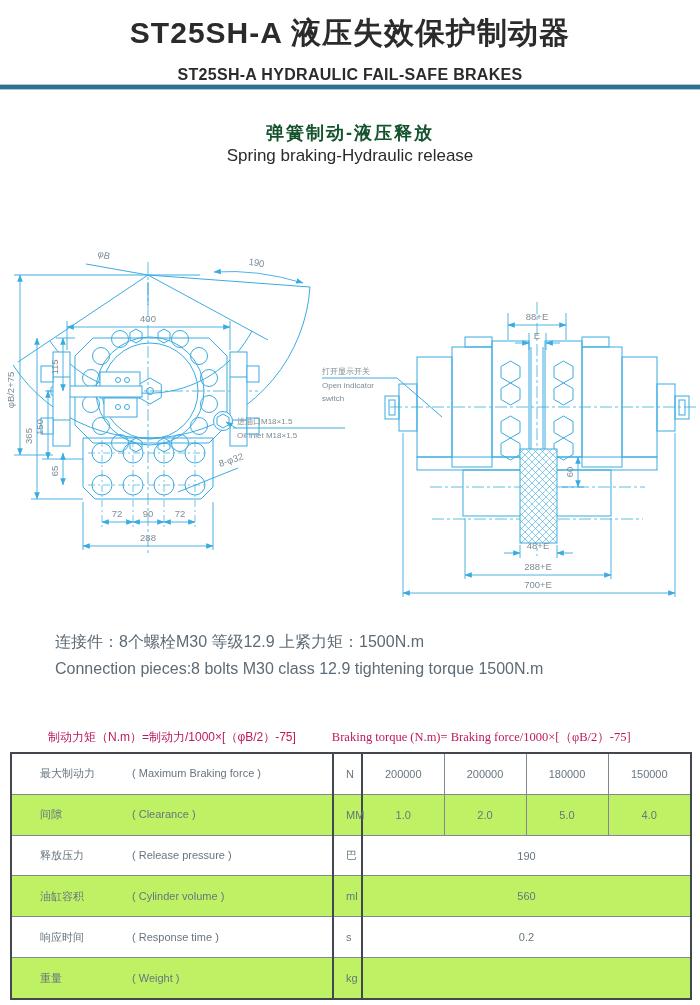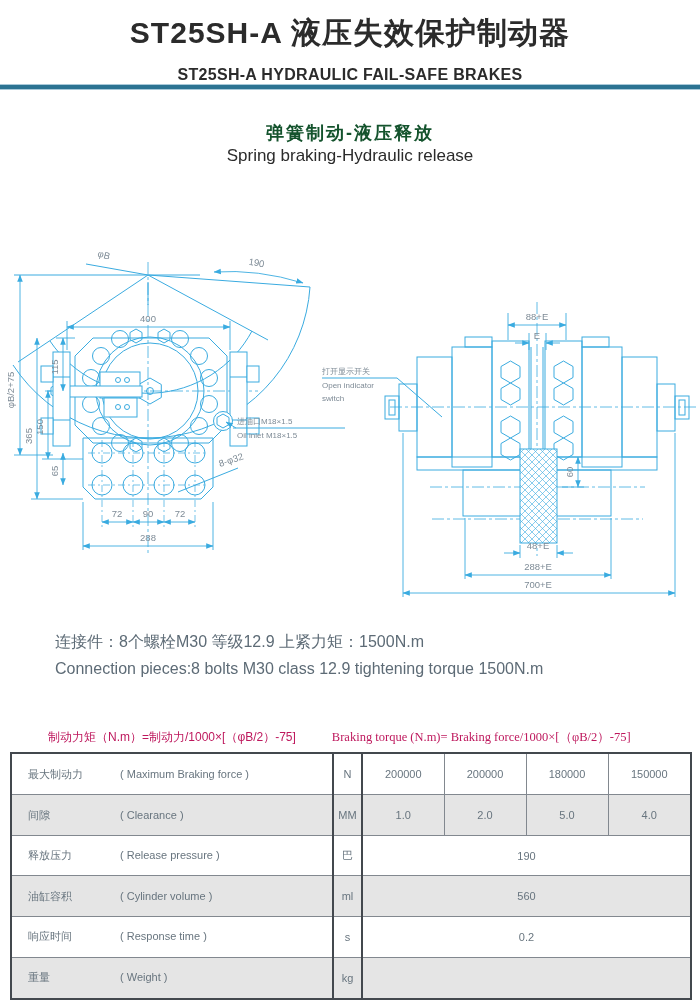--- a/index.html
+++ b/index.html
@@ -27,24 +27,24 @@
   .dl  { fill:#7e8b96; font-size:8px; }
   .ts  { text-anchor:start; }
 
   .notes { position:absolute; left:55px; top:628px; font-size:16px; color:#5d6b76; line-height:1.7; }
   .formula { position:absolute; left:8px; top:729px; font-size:12px; color:#be185d; white-space:nowrap;margin-left:40px; }
   .formula .en { font-family:"Liberation Serif",serif; margin-left:36px; font-size:12.5px; }
 
   table.spec { position:absolute; left:10px; top:752px; width:680px; height:248px;
     border-collapse:collapse; table-layout:fixed; color:#68757f; font-size:11px;
     border:2px solid #43484e; }
-  table.spec td { border:1px solid #82888f; text-align:center; padding:0; }
+  table.spec td { border:1px solid #82888f; text-align:center; padding:12px; }
   table.spec td.cL { text-align:left; }
   table.spec td.cU { border-left:2px solid #43484e; border-right:2px solid #43484e; }
-  table.spec tr.hl { background:#e5e5e5; }
+  table.spec tr.hl { background:#bef264; }
   .zh { display:inline-block; margin-left:16px; width:92px; text-align:left; }
 </style>
 </head>
 <body>
 
 <div class="ctr title-cn">ST25SH-A 液压失效保护制动器</div>
 <div class="ctr title-en">ST25SH-A HYDRAULIC FAIL-SAFE BRAKES</div>
 <div class="teal-bar"></div>
 <div class="ctr sub-cn">弹簧制动-液压释放</div>
 <div class="ctr sub-en">Spring braking-Hydraulic release</div>

